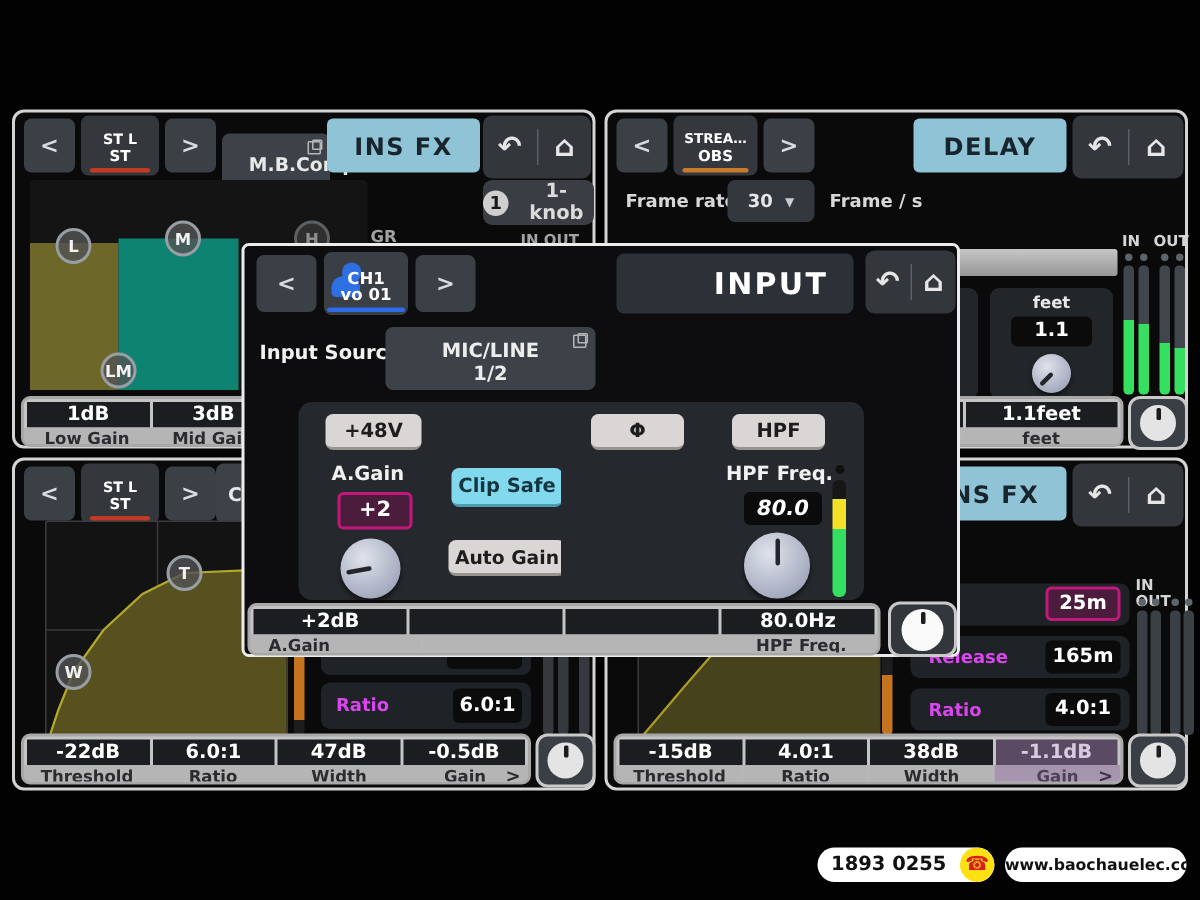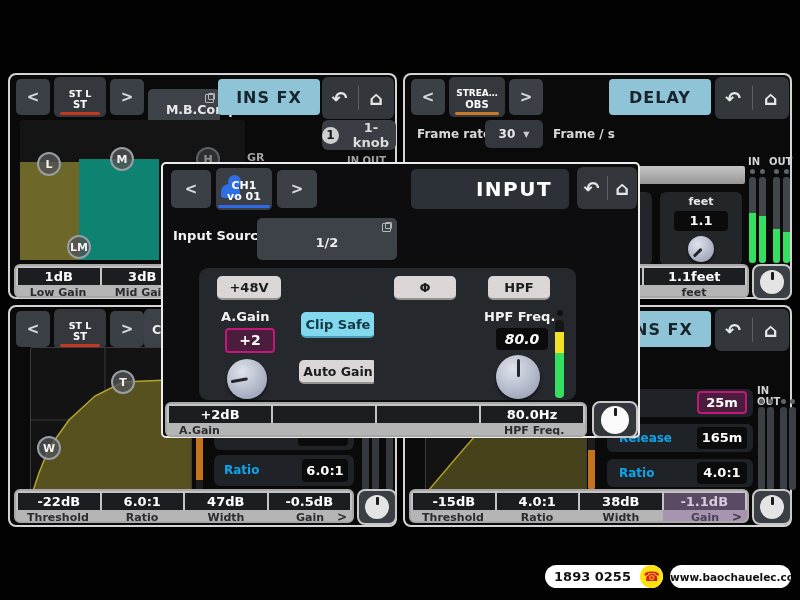--- a/index.html
+++ b/index.html
@@ -51,21 +51,21 @@
   .knob .tick { position:absolute; left:calc(50% - 1.5px); top:8%; height:42%; width:3px; background:#23262c; border-radius:2px; transform-origin:50% 100%; }
   .meter { position:absolute; width:9px; display:flex; flex-direction:column; align-items:center; }
   .meter .mdot { width:6px; height:6px; border-radius:50%; background:#101010; margin-bottom:4px; }
   .meter .mbar { width:9px; border-radius:4px; }
   .vmeter { position:absolute; border-radius:3px; }
   .mdot2 { position:absolute; width:5px; height:5px; border-radius:50%; background:#5d646c; }
 
   .handle { position:absolute; width:24px; height:24px; border-radius:50%; background:rgba(82,82,84,.8); border:2px solid #989ea4; color:#f2f2f2; font-size:11px; font-weight:bold; display:flex; align-items:center; justify-content:center; }
   .minilab { position:absolute; font-weight:bold; color:#a3a3a3; }
   .rowbox { position:absolute; background:#1f2226; border-radius:6px; }
-  .rowlab { position:absolute; color:#0ea5e9; font-size:12px; font-weight:bold; }
+  .rowlab { position:absolute; color:#d946ef; font-size:12px; font-weight:bold; }
   .valblk { position:absolute; background:#0b0b0c; border-radius:4px; color:#fff; font-weight:bold; font-size:13px; text-align:center; }
   .valblk.magenta { border:2.5px solid #c2187c; background:#4c1c3c; }
 
   
   #dialog { position:absolute; left:161px; top:162px; width:479px; height:276px; background:#0d0d0f; border:2.5px solid #ececec; border-radius:5px; z-index:10; }
   .group { position:absolute; background:#25282c; border-radius:9px; }
   .litebtn { position:absolute; background:#dad6d5; color:#1d1d1d; font-weight:bold; font-size:13px; border-radius:5px; border-bottom:2px solid #97938f; display:flex; align-items:center; justify-content:center; }
   .cyanbtn { position:absolute; background:#82d9ee; color:#123540; font-weight:bold; font-size:13px; border-radius:5px; border-bottom:2px solid #4e9cb3; display:flex; align-items:center; justify-content:center; }
   .dlabel { position:absolute; color:#f2f2f2; font-weight:bold; font-size:13px; }
   .title { position:absolute; background:#2c3137; border-radius:5px; color:#fff; font-weight:bold; font-size:20px; letter-spacing:1.5px; display:flex; align-items:center; justify-content:center;padding-left:48px; }
@@ -329,20 +329,21 @@
     <button class="navbtn" style="left:114px;top:6px;width:40px;height:38px;">&gt;</button>
     <div class="title" style="left:248px;top:5px;width:158px;height:40px;">INPUT</div>
     <div class="sysbox" style="left:414px;top:3px;width:60px;height:42px;">
       <button class="sysbtn">↶</button>
       <i class="vdiv"></i>
       <button class="sysbtn">⌂</button>
     </div>
 
     <span class="dlabel" style="left:10px;top:64px;">Input Source</span>
     <button class="abs" style="left:94px;top:54px;width:140px;height:42px;background:#3d4248;border-radius:5px;color:#eceded;font-weight:bold;font-size:13px;line-height:15px;text-align:center;padding-top:6px;">
+      <span style="display:block;">MIC/LINE</span>
       <span style="display:block;">1/2</span>
       <span class="copy-icon">
           <i></i>
         </span>
     </button>
 
     <div class="group" style="left:4px;top:104px;width:201px;height:132px;margin-left:32px;">
       <button class="litebtn" style="left:18px;top:8px;width:64px;height:24px;">+48V</button>
       <span class="dlabel" style="left:22px;top:41px;">A.Gain</span>
       <div class="valblk magenta" style="left:26px;top:60px;width:50px;height:25px;line-height:21px;font-size:14px;">+2</div>

